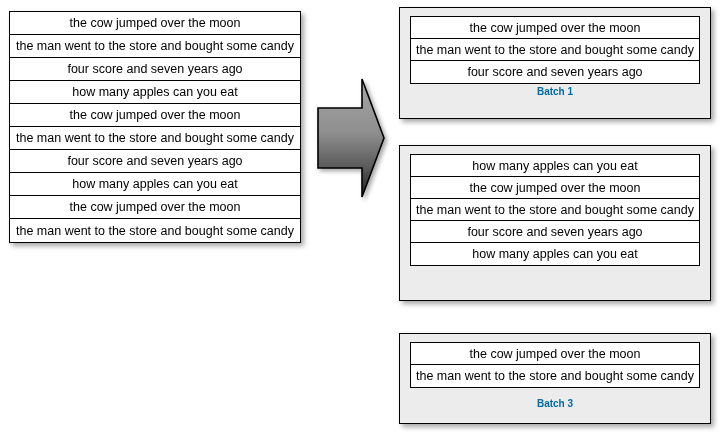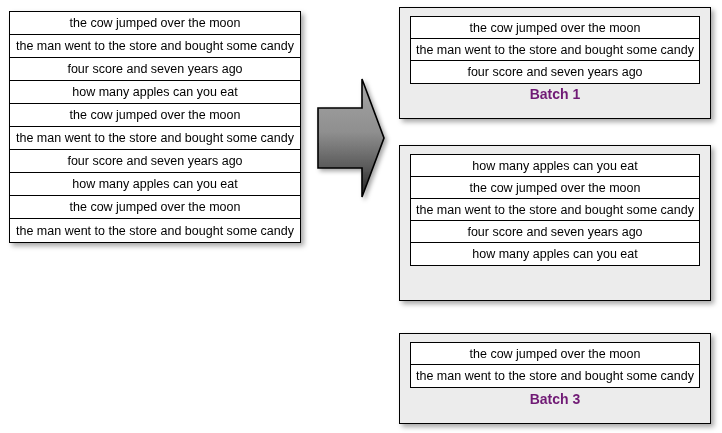--- a/index.html
+++ b/index.html
@@ -72,31 +72,31 @@
   }
   .batch .row {
     height: 22px;
     font-size: 12.5px;
   }
   .batch-label {
     position: absolute;
     left: 0;
     width: 100%;
     text-align: center;
-    font-size: 14px;
+    font-size: 10px;
     font-weight: bold;
-    color: #701a75;
+    color: #0369a1;
   }
 
   #batch-1 { top: 7px;   height: 112px; }
   #batch-1 .batch-label { top: 78px; }
   #batch-2 { top: 145px; height: 156px; }
   #batch-2 .batch-label { top: 122px; }
   #batch-3 { top: 333px; height: 91px; }
-  #batch-3 .batch-label { top: 57px; }
+  #batch-3 .batch-label { top: 64px; }
 
   
   #arrow {
     position: absolute;
     left: 312px;
     top: 74px;
     width: 80px;
     height: 130px;
   }
 </style>

